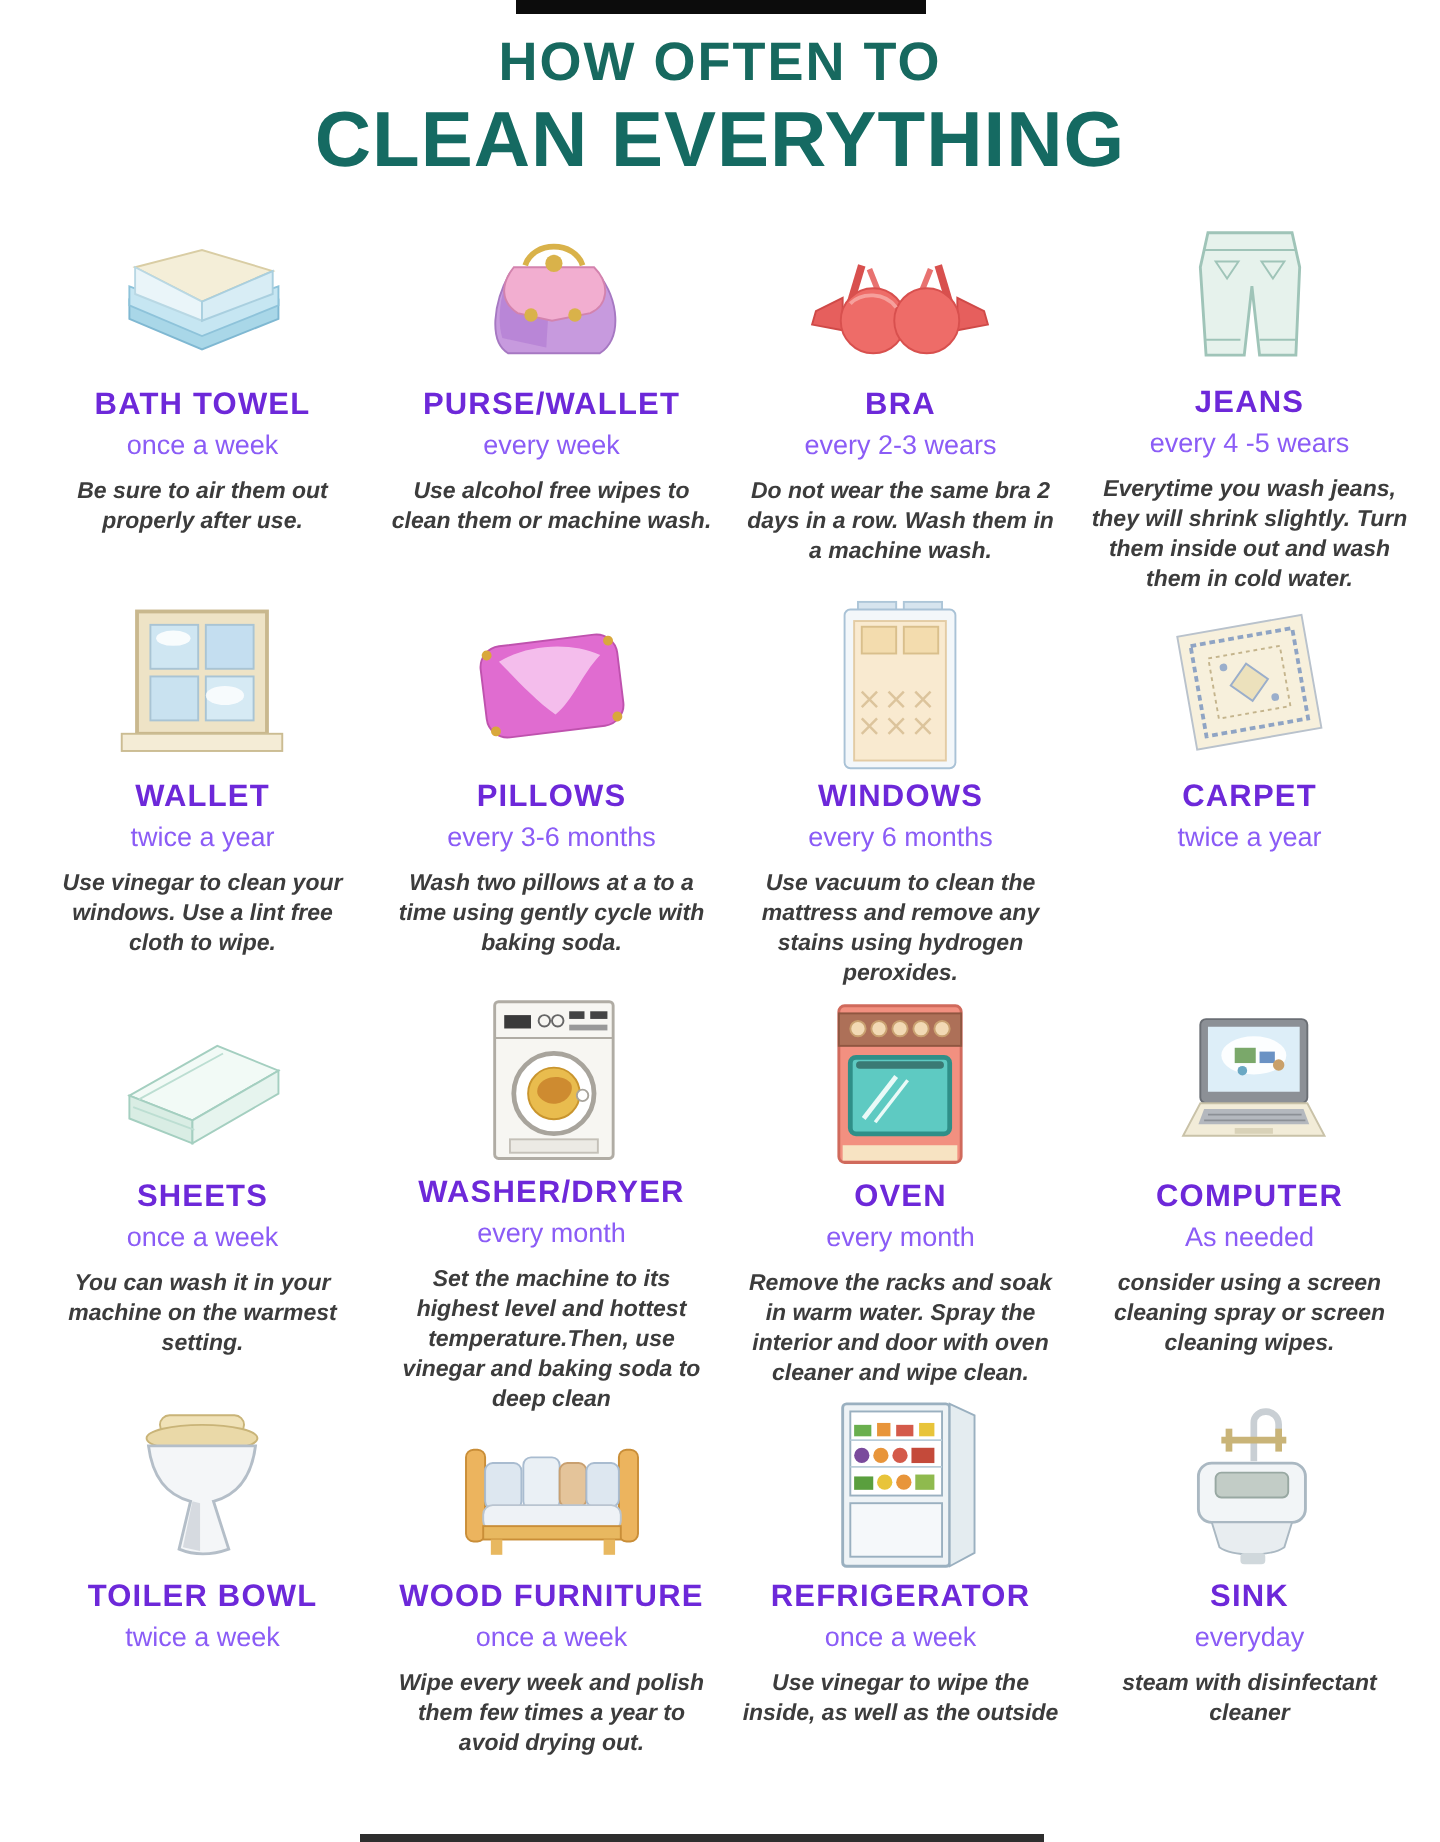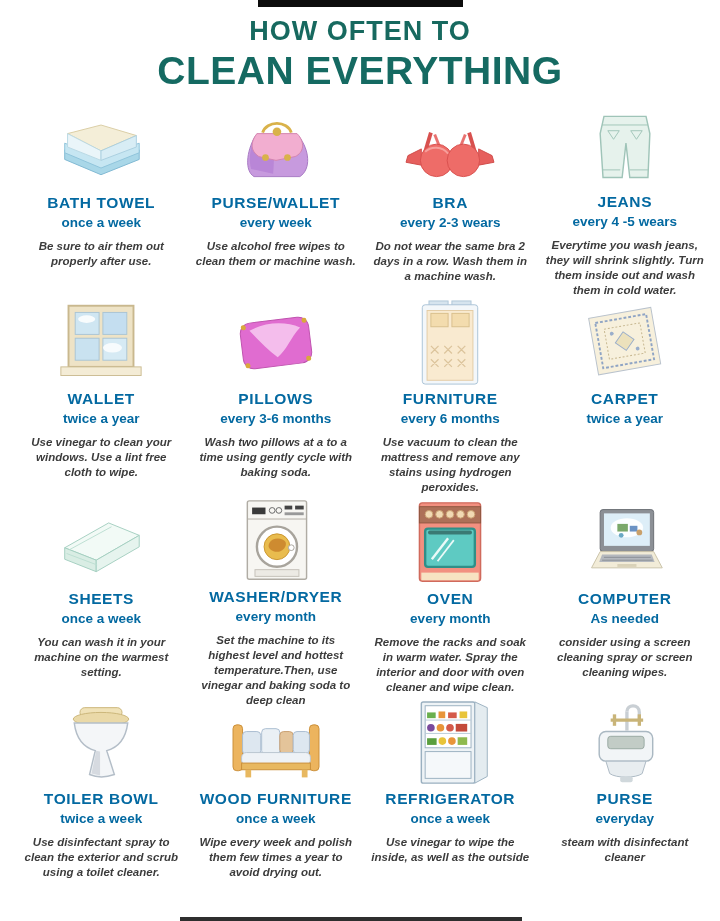--- a/index.html
+++ b/index.html
@@ -32,25 +32,25 @@
   }
   .item{
     display:flex;flex-direction:column;align-items:center;text-align:center;
   }
   .illustration{
     height:88px;width:100%;display:flex;align-items:flex-end;justify-content:center;
   }
   .illustration svg{width:128px;height:86px;display:block;}
   .item-name{
     margin-top:4px;
-    font-size:15.5px;font-weight:700;letter-spacing:0.6px;color:#0369a1;
+    font-size:15.5px;font-weight:700;letter-spacing:0.6px;color:#6d28d9;
   }
   .item-frequency{
     margin-top:3px;
-    font-size:13.5px;font-weight:700;color:#0369a1;text-align:right;
+    font-size:13.5px;font-weight:400;color:#8b5cf6;text-align:right;
   }
   .item-description{
     margin-top:9px;padding:0 7px;
     font-size:11.5px;font-weight:700;line-height:1.3;color:#3c3c3c;font-style:italic;
   }
 </style>
 </head>
 <body>
 
 <div class="poster">
@@ -169,21 +169,21 @@
             <rect x="31" y="5" width="58" height="83" rx="3" fill="#f3f7fa" stroke="#a9c2d6"></rect>
             <rect x="36" y="11" width="48" height="73" fill="#f9ead0" stroke="#e3cba4"></rect>
             <rect x="40" y="14" width="18" height="14" fill="#f3dcae" stroke="#d9bf8c"></rect>
             <rect x="62" y="14" width="18" height="14" fill="#f3dcae" stroke="#d9bf8c"></rect>
             <g stroke="#dcc49c" stroke-width="1.3">
               <path d="M40 48 l8 8 m0 -8 l-8 8 M54 48 l8 8 m0 -8 l-8 8 M68 48 l8 8 m0 -8 l-8 8"></path>
               <path d="M40 62 l8 8 m0 -8 l-8 8 M54 62 l8 8 m0 -8 l-8 8 M68 62 l8 8 m0 -8 l-8 8"></path>
             </g>
           </svg>
         </div>
-    <div class="item-name">FURNITURE</div>
+    <div class="item-name">WINDOWS</div>
     <div class="item-frequency">every 6 months</div>
     <div class="item-description">Use vacuum to clean the mattress and remove any stains using hydrogen peroxides.</div>
   </div>
 
   <div class="item">
     <div class="illustration">
           <svg viewBox="0 0 120 90">
             <g transform="rotate(-10 60 45)">
               <rect x="27" y="13" width="66" height="60" fill="#f7f0dc" stroke="#b9c2cc"></rect>
               <rect x="33" y="19" width="54" height="48" fill="none" stroke="#8fa4c4" stroke-dasharray="3 2" stroke-width="2"></rect>
@@ -286,21 +286,20 @@
     <div class="illustration">
           <svg viewBox="0 0 120 90">
             <rect x="38" y="8" width="44" height="10" rx="5" fill="#f0e2b8" stroke="#c9b478"></rect>
             <ellipse cx="60" cy="20" rx="29" ry="7" fill="#ead9a8" stroke="#c9b478"></ellipse>
             <path d="M32 24 Q35 48 54 53 L48 78 Q60 83 74 78 L66 53 Q85 48 88 24 Z" fill="#f4f6f8" stroke="#b4bec8" stroke-width="1.5"></path>
             <path d="M55 53 L50 77 L59 79 L59 54 Z" fill="#c9cfd6" opacity="0.7"></path>
           </svg>
         </div>
     <div class="item-name">TOILER BOWL</div>
     <div class="item-frequency">twice a week</div>
-    <div class="item-description">Use disinfectant spray to clean the exterior and scrub using a toilet cleaner.</div>
   </div>
 
   <div class="item">
     <div class="illustration">
           <svg viewBox="0 0 120 90">
             <rect x="15" y="26" width="10" height="48" rx="4" fill="#ecb45e" stroke="#c98e38"></rect>
             <rect x="95" y="26" width="10" height="48" rx="4" fill="#ecb45e" stroke="#c98e38"></rect>
             <rect x="25" y="33" width="19" height="24" rx="4" fill="#dde7f0" stroke="#a9bcd0"></rect>
             <rect x="45" y="30" width="19" height="27" rx="4" fill="#eaf0f5" stroke="#a9bcd0"></rect>
             <rect x="64" y="33" width="14" height="23" rx="4" fill="#e4c49a" stroke="#c9a070"></rect>
@@ -351,19 +350,19 @@
             <path d="M62 12 C62 4 75 4 75 13 L75 20" stroke="#c9cfd4" stroke-width="3.5" fill="none"></path>
             <line x1="45" y1="21" x2="79" y2="21" stroke="#c9b478" stroke-width="3.5"></line>
             <line x1="49" y1="15" x2="49" y2="27" stroke="#c9b478" stroke-width="3.5"></line>
             <line x1="75" y1="15" x2="75" y2="27" stroke="#c9b478" stroke-width="3.5"></line>
             <rect x="33" y="33" width="56" height="31" rx="7" fill="#f2f5f7" stroke="#aab8c2" stroke-width="1.5"></rect>
             <rect x="42" y="38" width="38" height="13" rx="3" fill="#c2ccc6" stroke="#98a8a2"></rect>
             <path d="M40 64 L44 77 C51 82 71 82 78 77 L82 64 Z" fill="#e8edf0" stroke="#aab8c2"></path>
             <rect x="55" y="80" width="13" height="6" rx="2" fill="#d0d8dc"></rect>
           </svg>
         </div>
-    <div class="item-name">PURSE</div>
+    <div class="item-name">SINK</div>
     <div class="item-frequency">everyday</div>
     <div class="item-description">steam with disinfectant cleaner</div>
   </div>
 </div>
   <div class="bottom-bar"></div>
 </div>
 
 </body></html>

